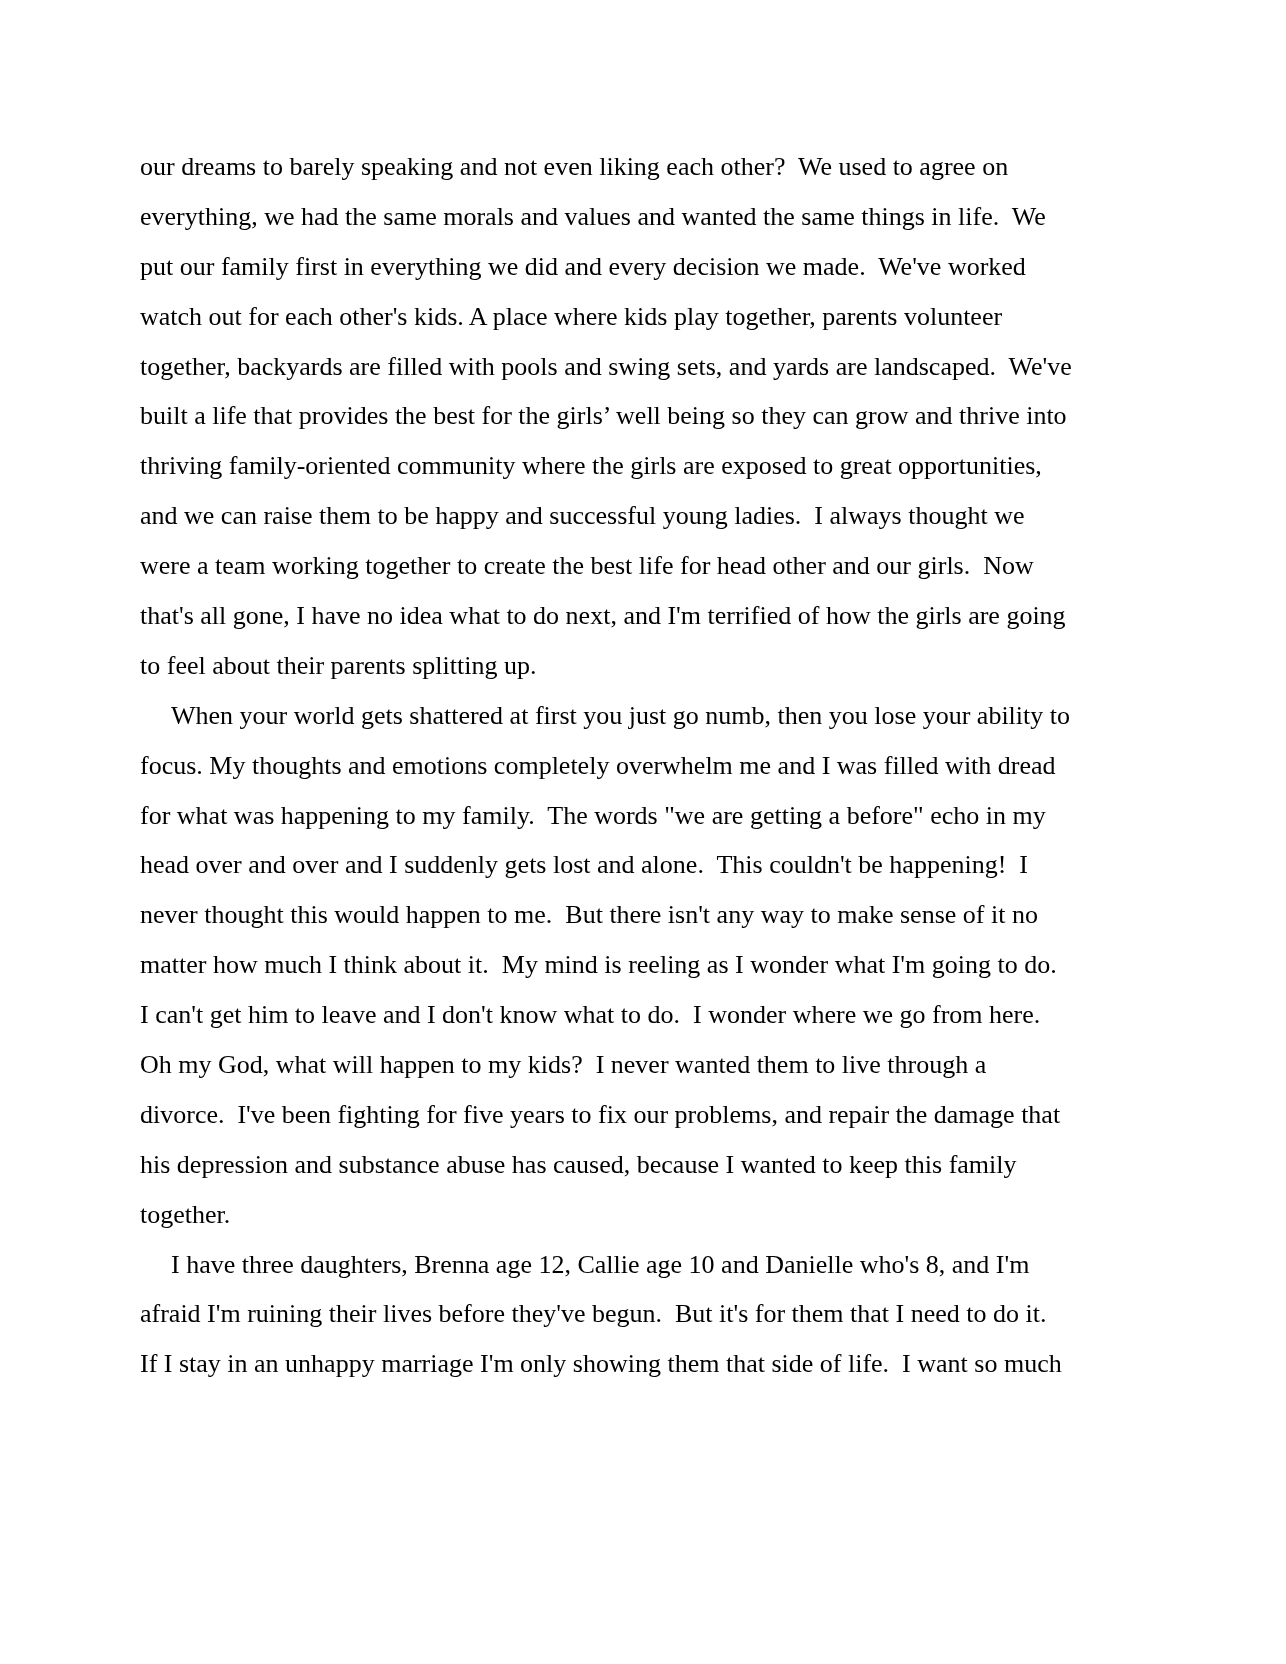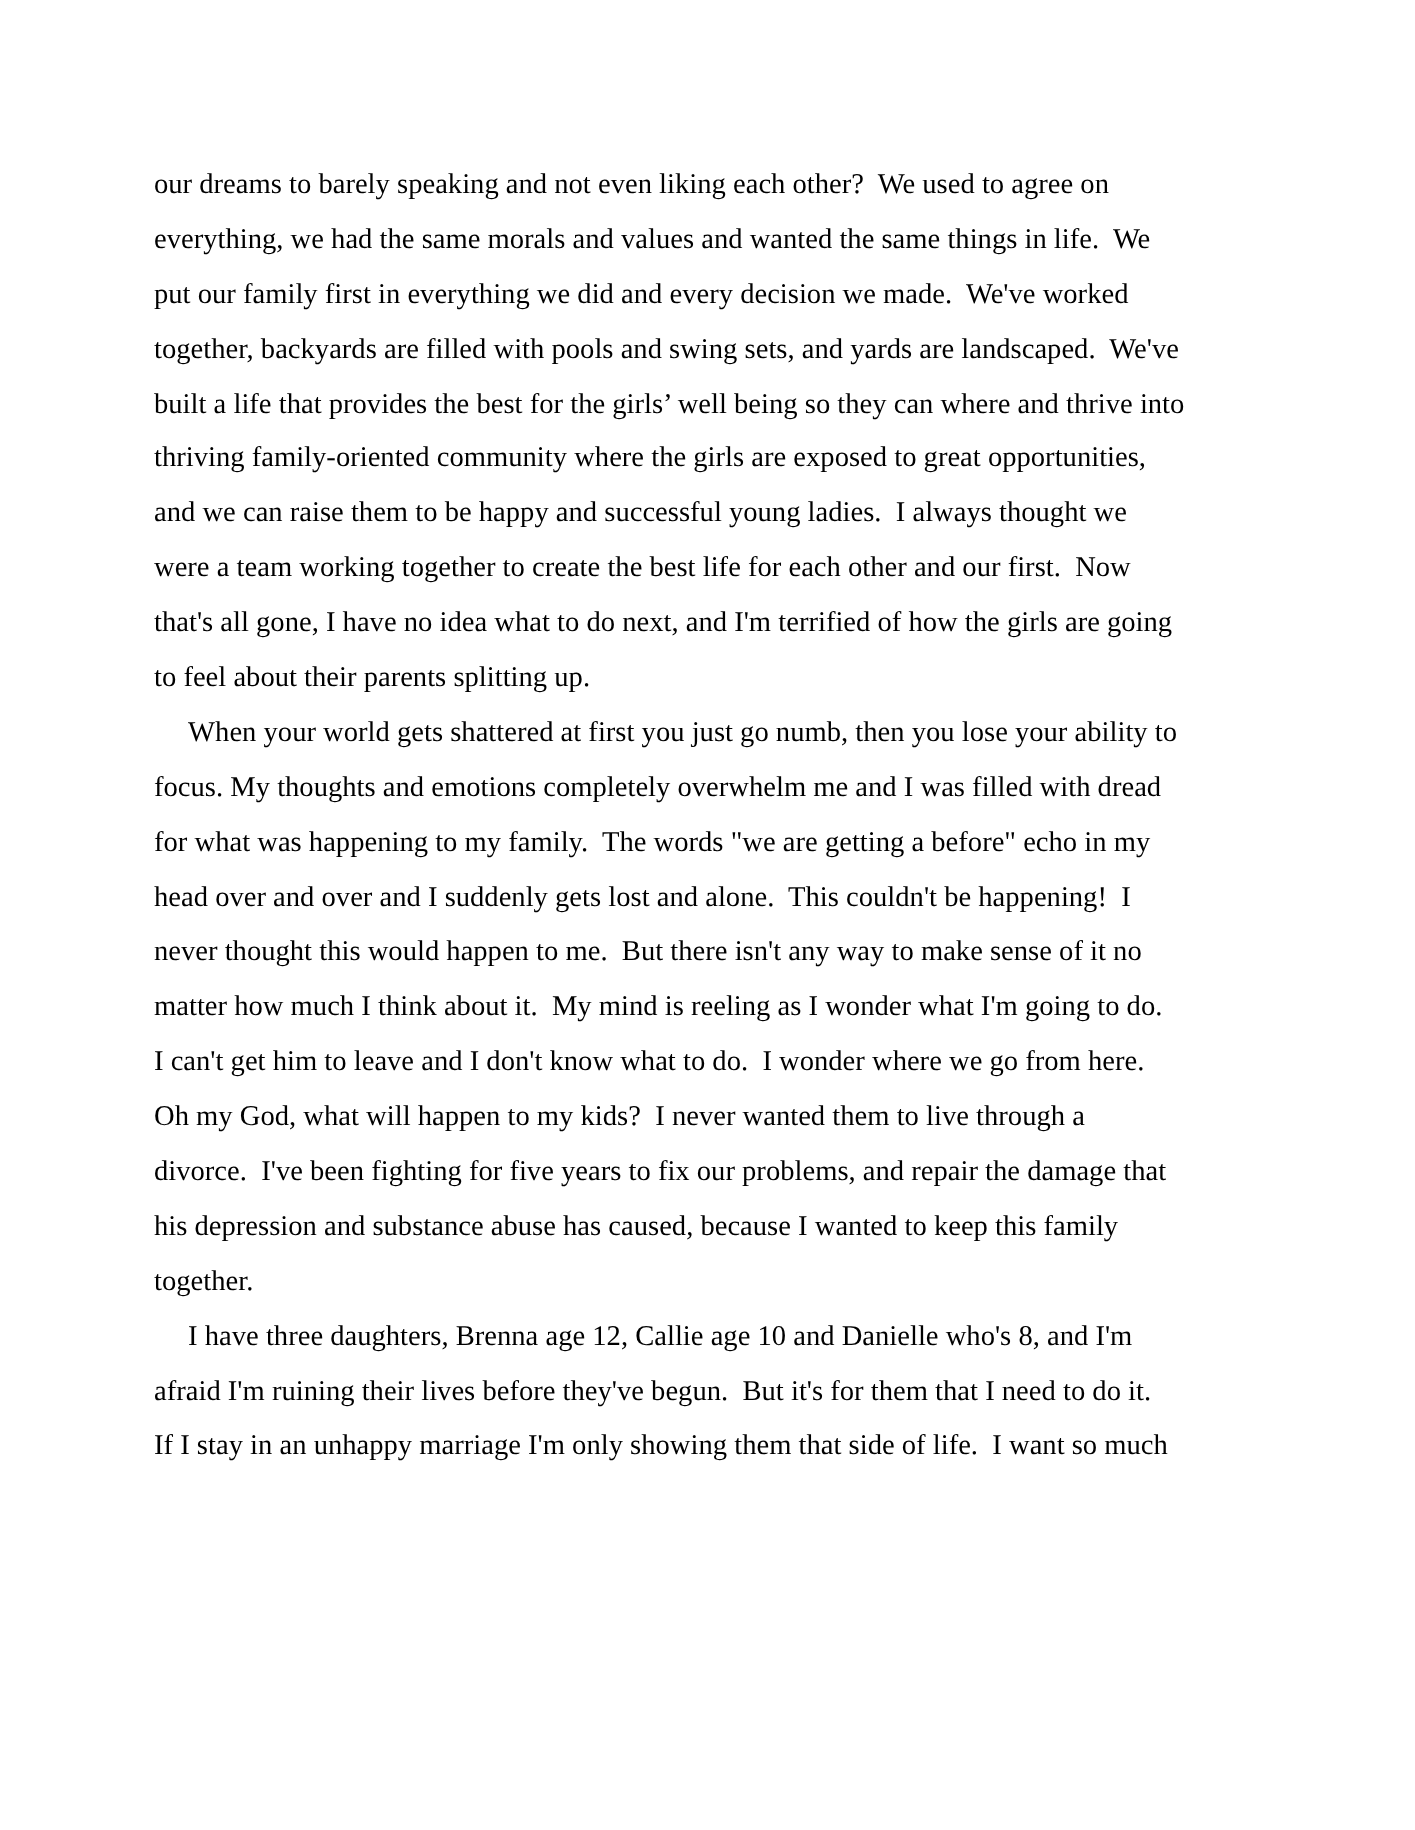--- a/index.html
+++ b/index.html
@@ -35,25 +35,26 @@
 </style>
 </head>
 <body>
 
 <div class="page">
   <div class="text-block">
       <div class="paragraph">
         <div class="text-line">our dreams to barely speaking and not even liking each other?  We used to agree on</div>
         <div class="text-line">everything, we had the same morals and values and wanted the same things in life.  We</div>
         <div class="text-line">put our family first in everything we did and every decision we made.  We've worked</div>
+        <div class="text-line">watch out for each other's kids. A place where kids play together, parents volunteer</div>
         <div class="text-line">together, backyards are filled with pools and swing sets, and yards are landscaped.  We've</div>
-        <div class="text-line">built a life that provides the best for the girls’ well being so they can where and thrive into</div>
+        <div class="text-line">built a life that provides the best for the girls’ well being so they can grow and thrive into</div>
         <div class="text-line">thriving family-oriented community where the girls are exposed to great opportunities,</div>
         <div class="text-line">and we can raise them to be happy and successful young ladies.  I always thought we</div>
-        <div class="text-line">were a team working together to create the best life for each other and our first.  Now</div>
+        <div class="text-line">were a team working together to create the best life for head other and our girls.  Now</div>
         <div class="text-line">that's all gone, I have no idea what to do next, and I'm terrified of how the girls are going</div>
         <div class="text-line">to feel about their parents splitting up.</div>
       </div>
       <div class="paragraph">
         <div class="text-line first-indent">When your world gets shattered at first you just go numb, then you lose your ability to</div>
         <div class="text-line">focus. My thoughts and emotions completely overwhelm me and I was filled with dread</div>
         <div class="text-line">for what was happening to my family.  The words "we are getting a before" echo in my</div>
         <div class="text-line">head over and over and I suddenly gets lost and alone.  This couldn't be happening!  I</div>
         <div class="text-line">never thought this would happen to me.  But there isn't any way to make sense of it no</div>
         <div class="text-line">matter how much I think about it.  My mind is reeling as I wonder what I'm going to do.</div>

